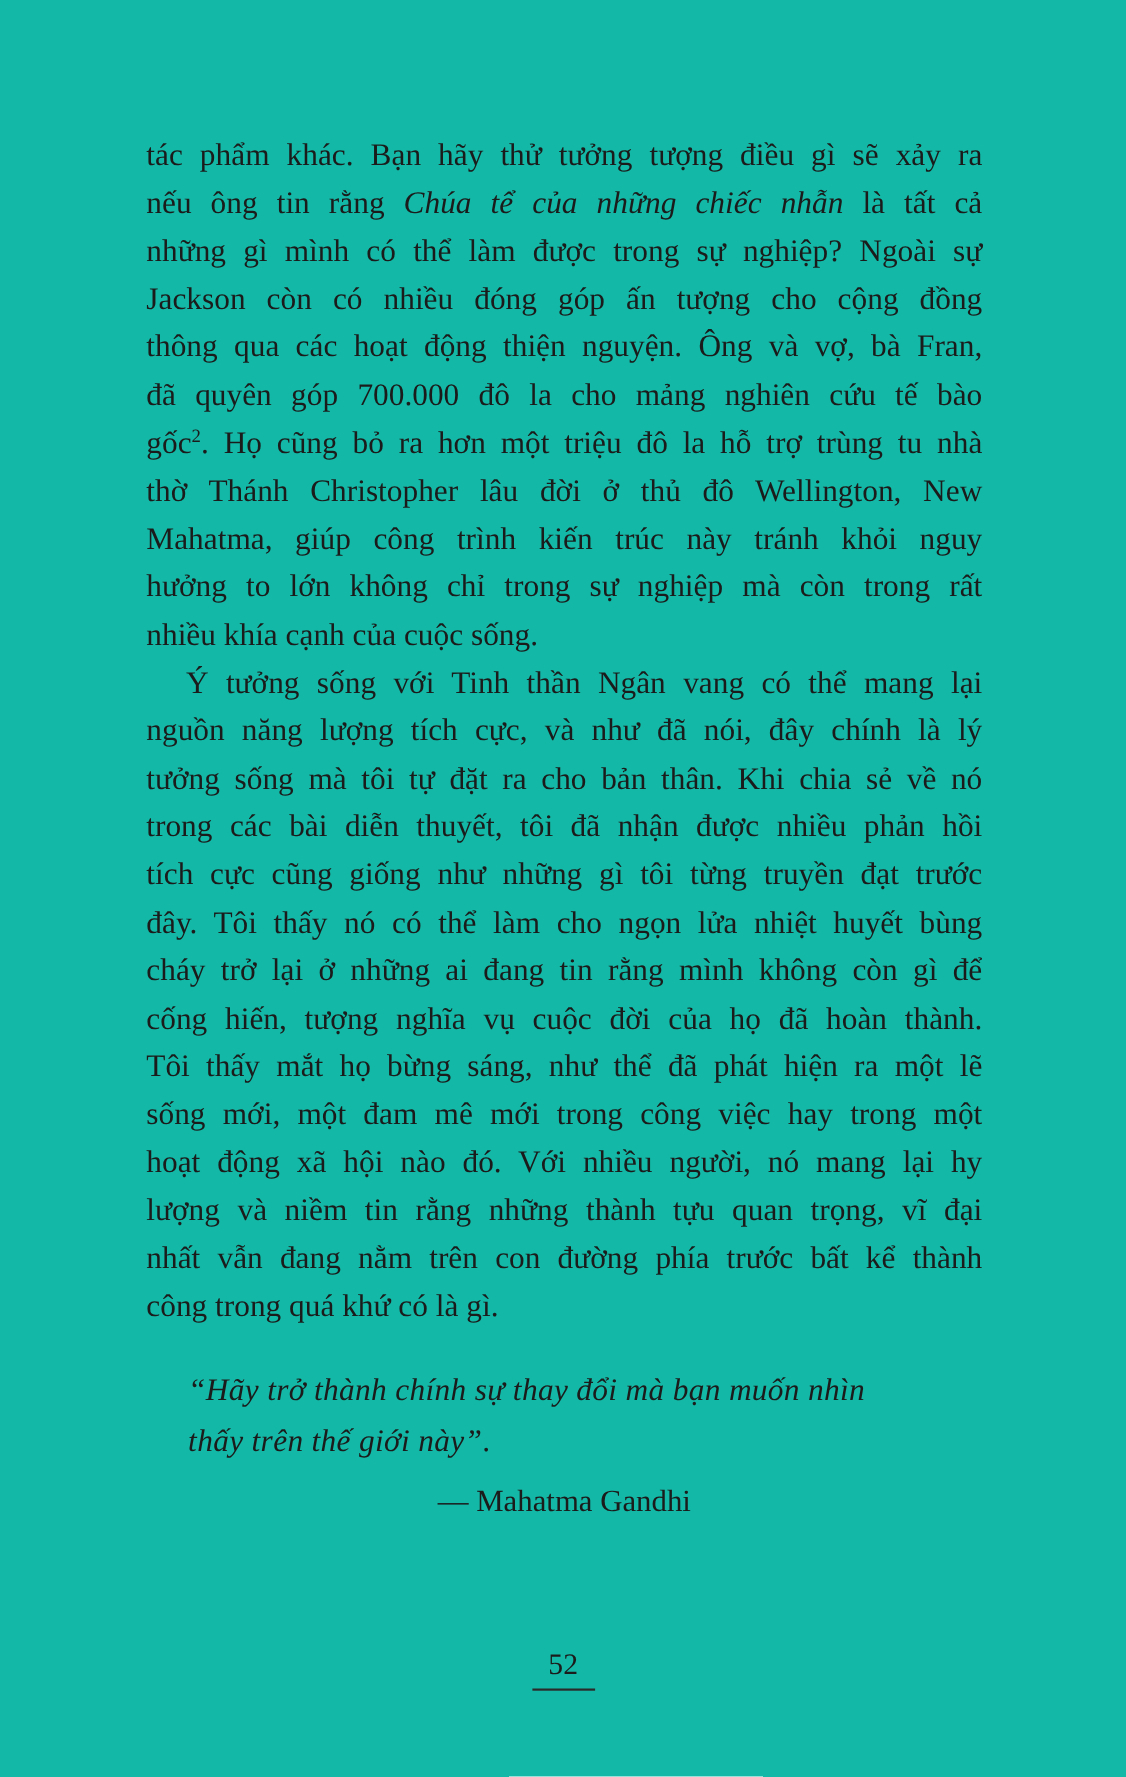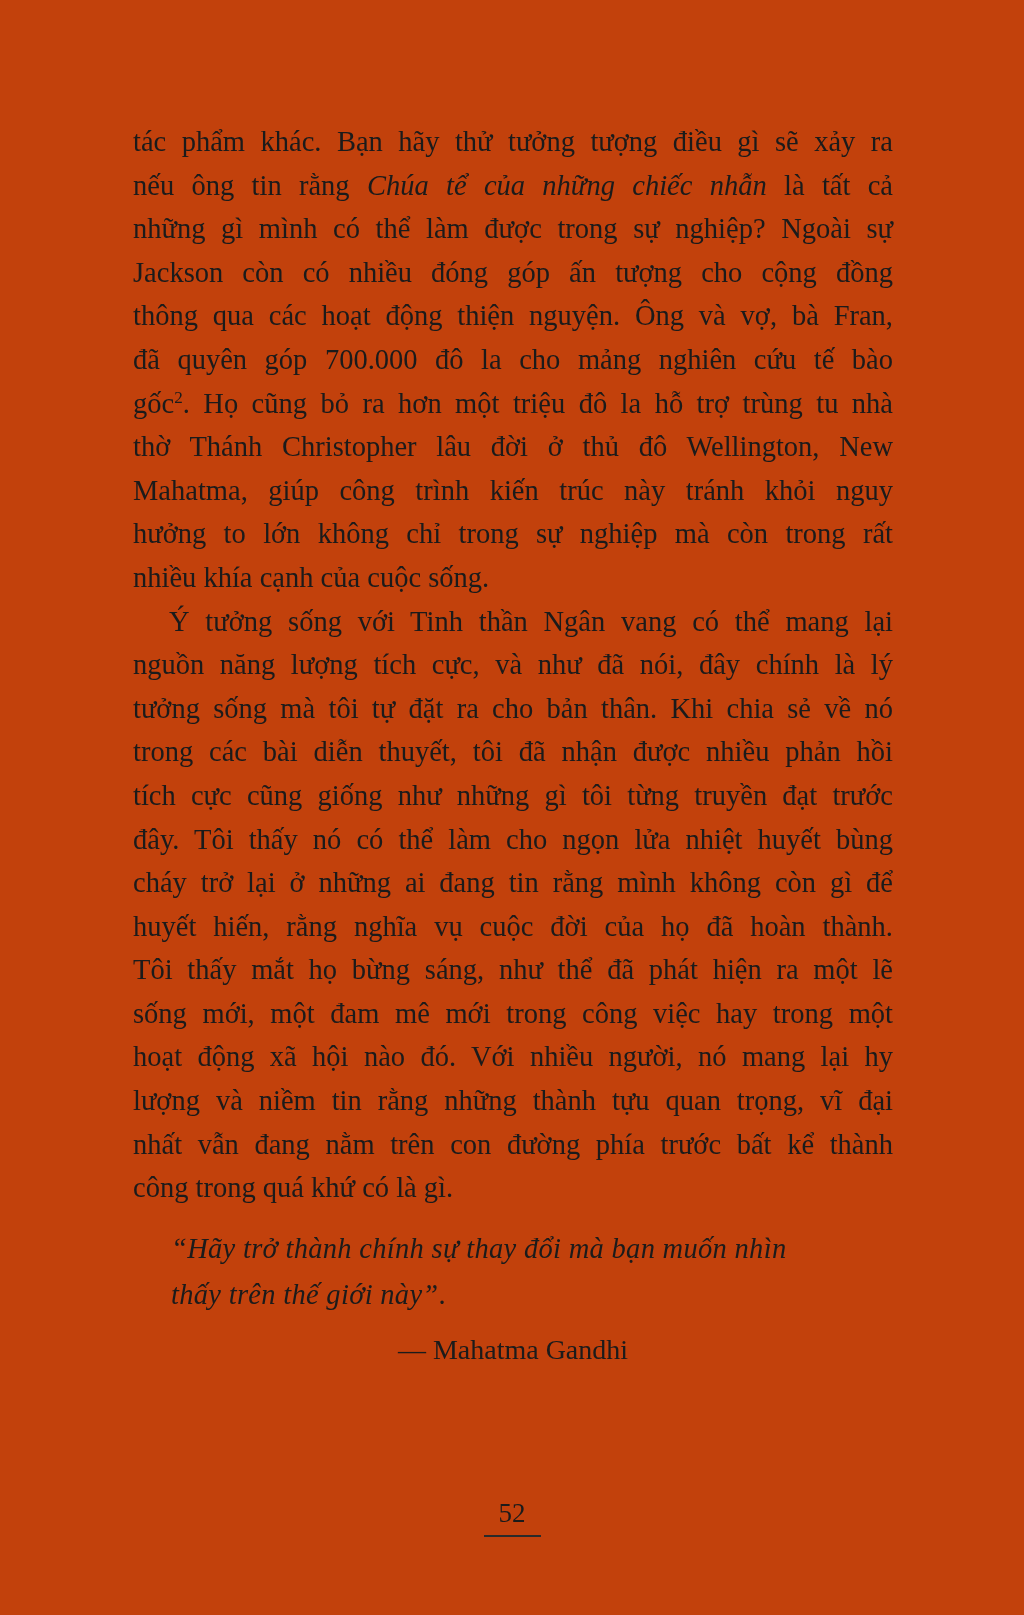--- a/index.html
+++ b/index.html
@@ -4,21 +4,21 @@
 <style>
   html, body {
     margin: 0;
     padding: 0;
     background: #ffffff;
   }
   .page {
     position: relative;
     width: 1024px;
     height: 1615px;
-    background: #c2410c;
+    background: #14b8a6;
     color: #1b1b1b;
     font-family: "Liberation Serif", "DejaVu Serif", serif;
     overflow: hidden;
   }
   .content {
     position: absolute;
     left: 133px;
     top: 120px;
     width: 760px;
   }
@@ -36,21 +36,21 @@
   }
   .line.indent {
     text-indent: 36px;
   }
   .line sup {
     font-size: 0.6em;
     line-height: 0;
     vertical-align: super;
   }
   .quote {
-    margin-top: 16px;
+    margin-top: 32px;
     padding-left: 38px;
     padding-right: 30px;
     font-size: 28.5px;
     line-height: 46px;
     font-style: normal;
   }
   .quote .qline i { letter-spacing: 0.3px; }
   .attribution {
     margin-top: 10px;
     text-align: center;
@@ -88,21 +88,21 @@
         <div class="line">Mahatma, giúp công trình kiến trúc này tránh khỏi nguy</div>
         <div class="line">hưởng to lớn không chỉ trong sự nghiệp mà còn trong rất</div>
         <div class="line para-end">nhiều khía cạnh của cuộc sống.</div>
         <div class="line indent">Ý tưởng sống với Tinh thần Ngân vang có thể mang lại</div>
         <div class="line">nguồn năng lượng tích cực, và như đã nói, đây chính là lý</div>
         <div class="line">tưởng sống mà tôi tự đặt ra cho bản thân. Khi chia sẻ về nó</div>
         <div class="line">trong các bài diễn thuyết, tôi đã nhận được nhiều phản hồi</div>
         <div class="line">tích cực cũng giống như những gì tôi từng truyền đạt trước</div>
         <div class="line">đây. Tôi thấy nó có thể làm cho ngọn lửa nhiệt huyết bùng</div>
         <div class="line">cháy trở lại ở những ai đang tin rằng mình không còn gì để</div>
-        <div class="line">huyết hiến, rằng nghĩa vụ cuộc đời của họ đã hoàn thành.</div>
+        <div class="line">cống hiến, tượng nghĩa vụ cuộc đời của họ đã hoàn thành.</div>
         <div class="line">Tôi thấy mắt họ bừng sáng, như thể đã phát hiện ra một lẽ</div>
         <div class="line">sống mới, một đam mê mới trong công việc hay trong một</div>
         <div class="line">hoạt động xã hội nào đó. Với nhiều người, nó mang lại hy</div>
         <div class="line">lượng và niềm tin rằng những thành tựu quan trọng, vĩ đại</div>
         <div class="line">nhất vẫn đang nằm trên con đường phía trước bất kể thành</div>
         <div class="line para-end">công trong quá khứ có là gì.</div>
       </div>
     <div class="quote" id="quote-lines">
         <div class="qline"><i>“Hãy trở thành chính sự thay đổi mà bạn muốn nhìn</i></div>
         <div class="qline"><i>thấy trên thế giới này”</i>.</div>

